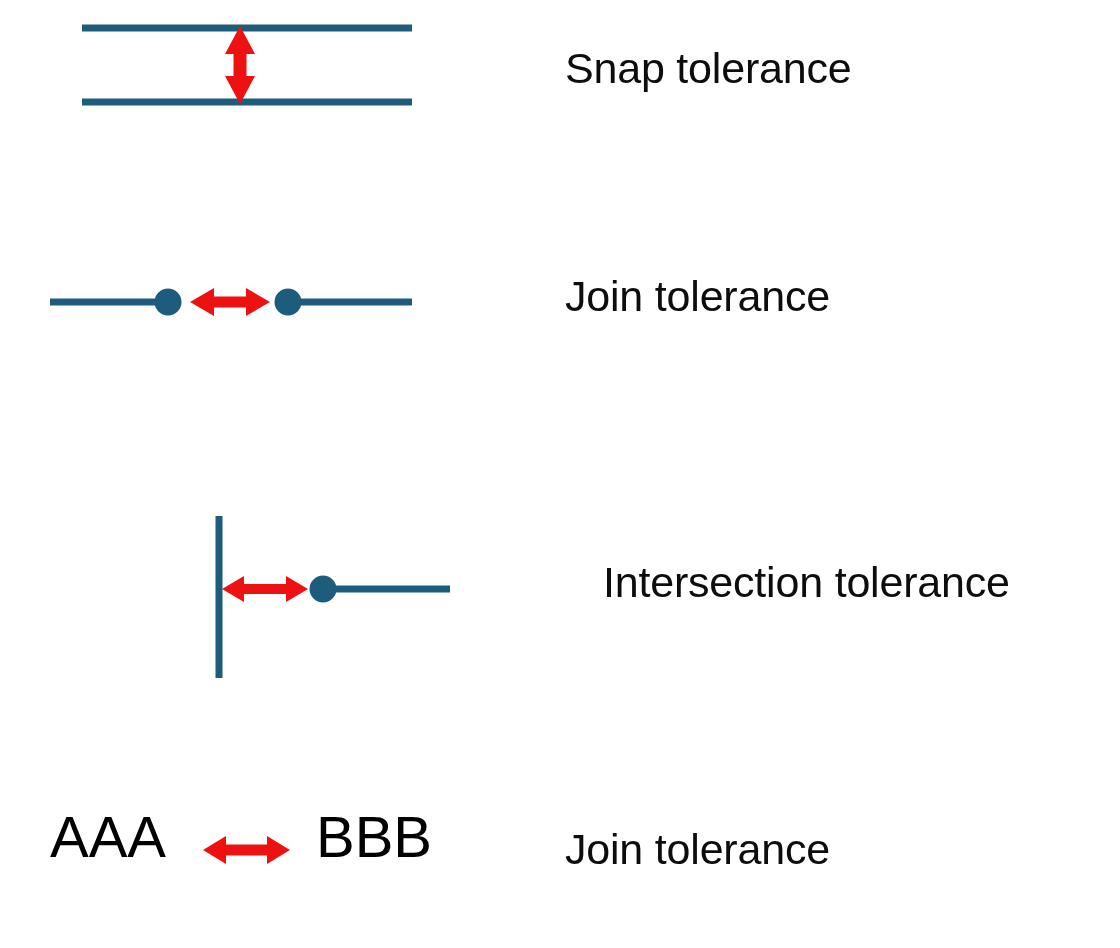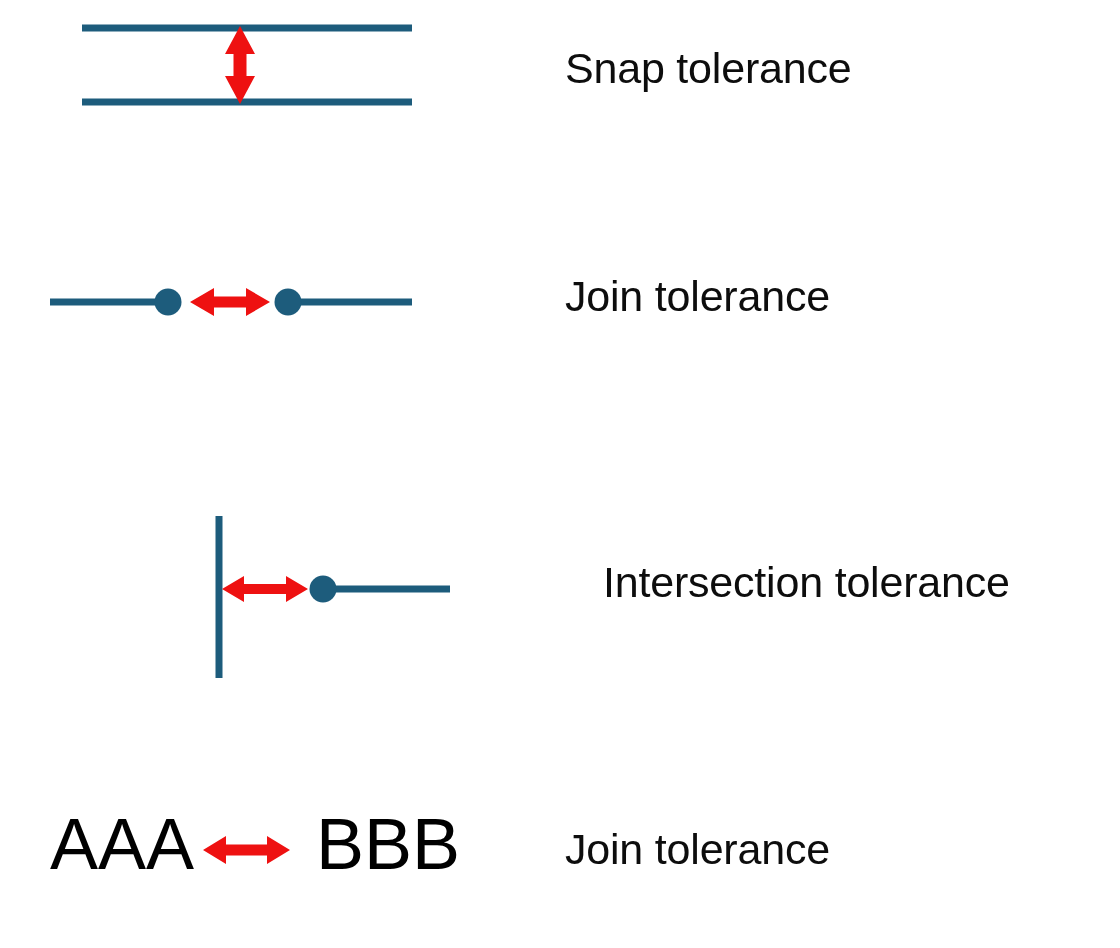--- a/index.html
+++ b/index.html
@@ -57,21 +57,21 @@
   
   #row-intersection { top: 493px; height: 300px; margin-left: 38px; }
   #row-intersection .row-label { top: 68px; }
 
   
   #row-text { top: 780px; height: 168px; }
   #row-text .row-label { top: 48px; }
 
   .text-token {
     position: absolute;
-    font-size: 72px;
+    font-size: 58px;
     line-height: 1;
     color: #000000;
     font-weight: 400;
     letter-spacing: 0px;
     white-space: nowrap;
   }
   #token-aaa { left: 50px; top: 28px; }
   #token-bbb { left: 316px; top: 28px; }
 
   svg { display: block; overflow: visible; }

